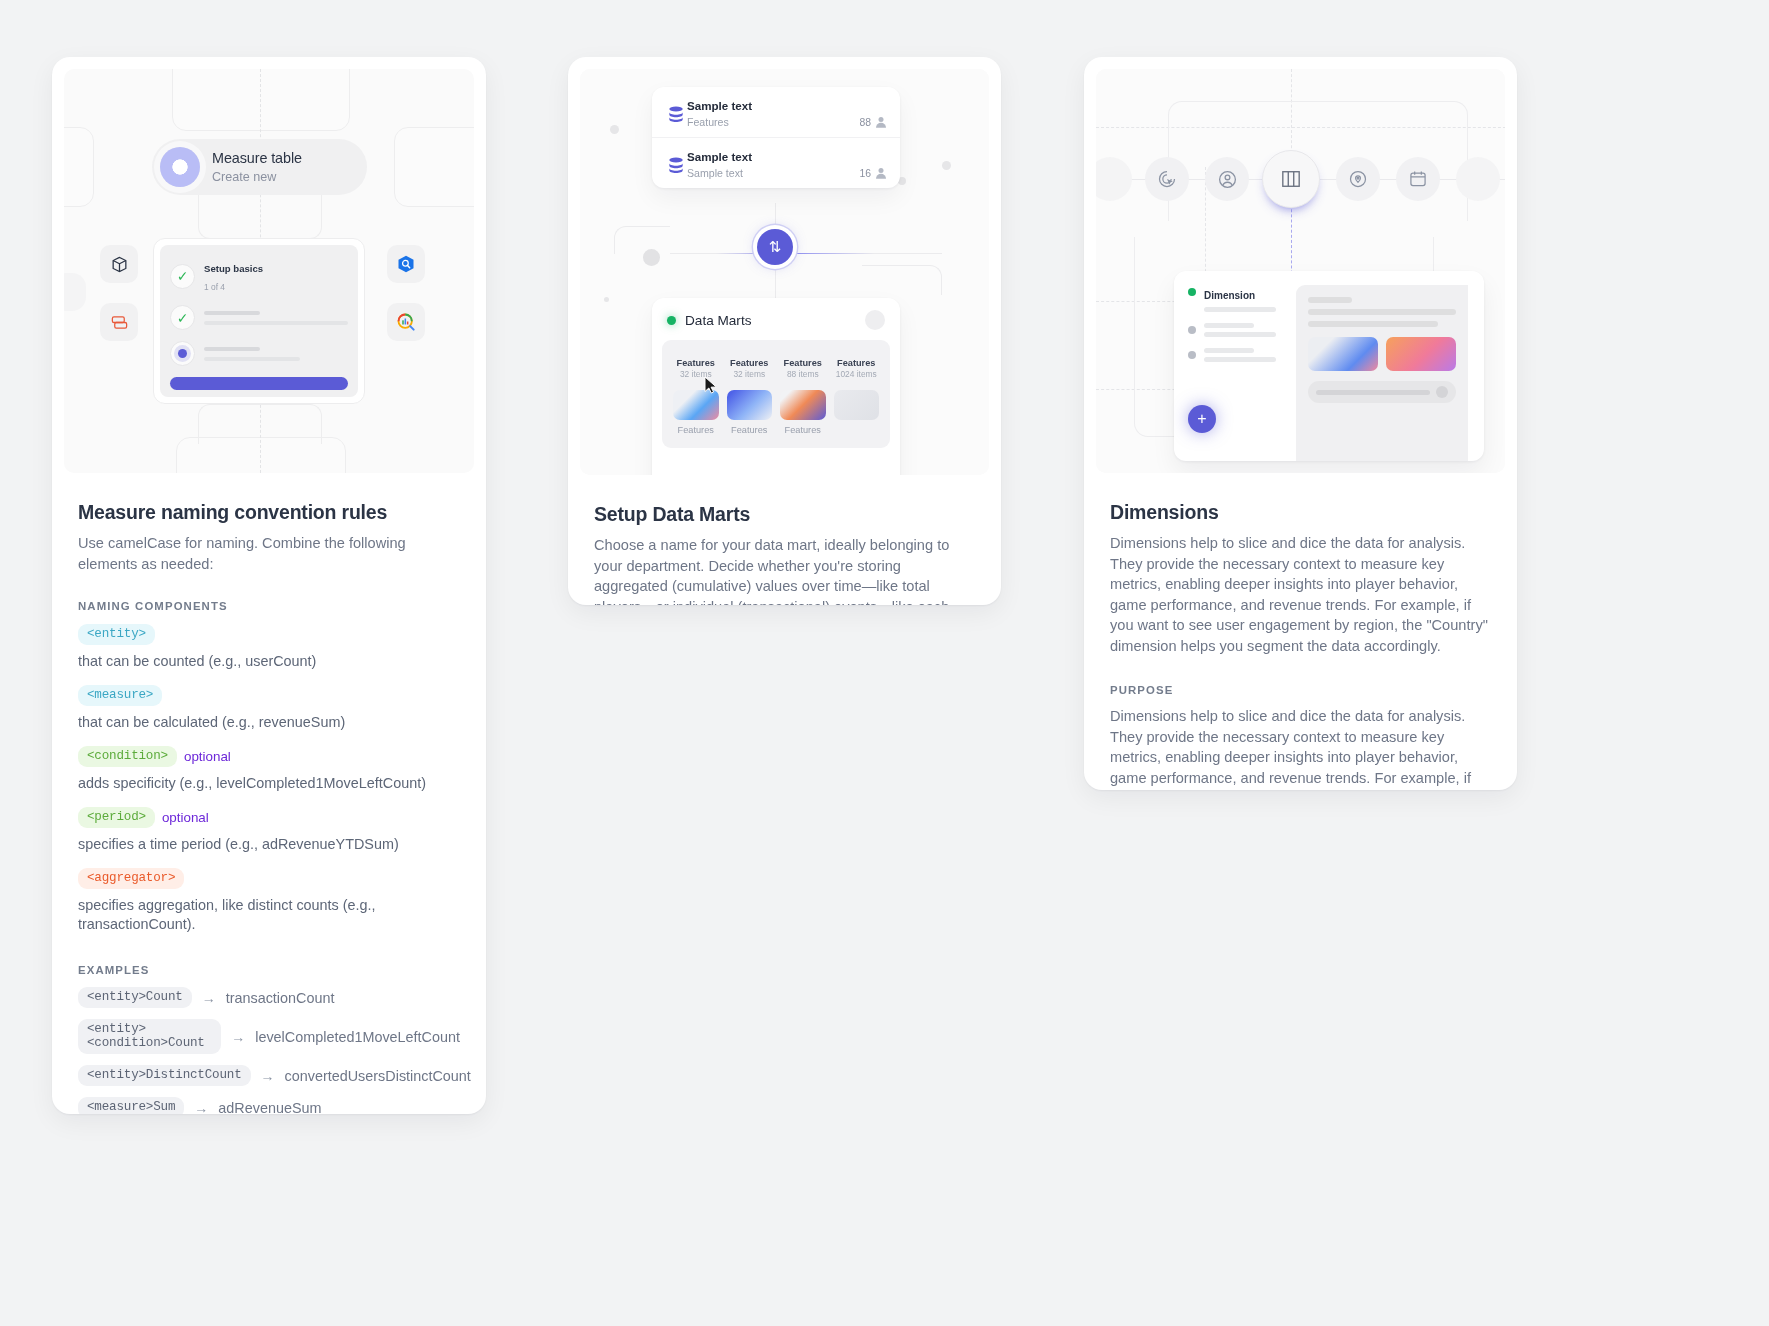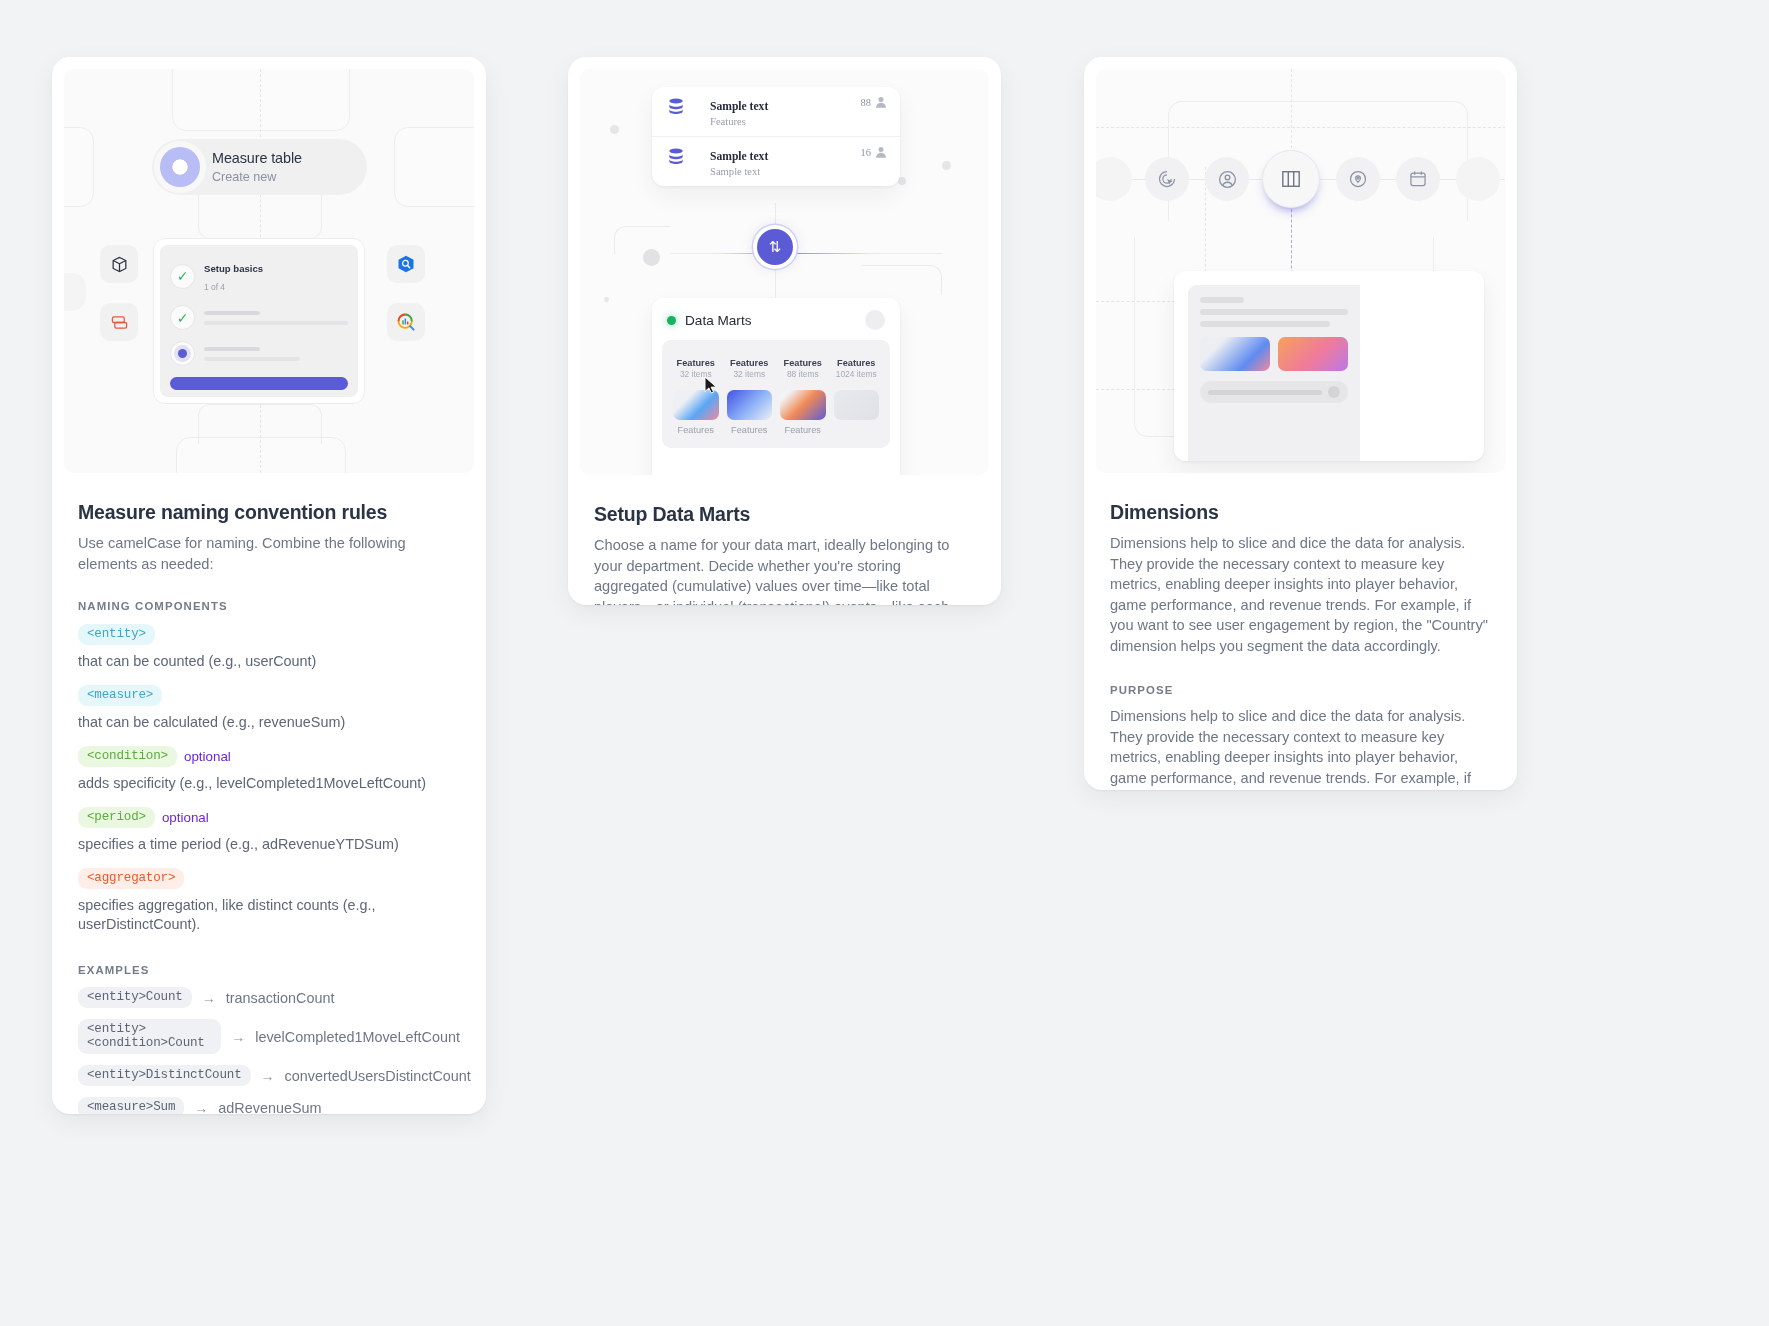--- a/index.html
+++ b/index.html
@@ -131,23 +131,22 @@
     position: absolute; border-radius: 14px; background: #f4f4f5;
   }
 
   
   .il2-wrap { position: absolute; inset: 0; background: #fbfbfb; }
   .il2-panel {
     position: absolute; background: #ffffff; border-radius: 12px;
     box-shadow: 0 1px 3px rgba(17,24,39,.06), 0 10px 24px rgba(17,24,39,.05);
   }
   .db-row {
-    display: flex; align-items: flex-start; gap: 24px; padding: 9px 14px;
+    display: flex; align-items: flex-end; gap: 1px; padding: 9px 14px;
     border-bottom: 1px solid #f1f1f3;
-    font-family: Liberation Serif, serif;
   }
   .db-row:last-child { border-bottom: none; }
   .db-title { font-size: 11.6px; font-weight: 700; color: #242b3a; }
   .db-sub { font-size: 10.6px; color: #9aa0ad; margin-top: 2px; }
   .db-count { margin-left: auto; font-size: 10.4px; color: #8b91a0; display:flex; align-items:center; gap:5px; }
   .sync-node {
     position: absolute; width: 36px; height: 36px; border-radius: 50%;
     background: #5b5bd6; color: #fff; display: flex; align-items: center; justify-content: center;
     font-size: 15px; box-shadow: 0 0 0 4px #ffffff, 0 0 0 5.4px #cfcff4, 0 0 14px rgba(91,91,214,.35);
   }
@@ -322,21 +321,21 @@
       <p class="card-desc">Use camelCase for naming. Combine the following elements as needed:</p>
 
       <div style="height:22px"></div>
       <span class="section-label">NAMING COMPONENTS</span>
 
       <div id="rules-container">
           <div class="rule-row"><span class="chip chip-blue">&lt;entity&gt;</span><div class="rule-text">that can be counted (e.g., userCount)</div></div>
           <div class="rule-row"><span class="chip chip-blue">&lt;measure&gt;</span><div class="rule-text">that can be calculated (e.g., revenueSum)</div></div>
           <div class="rule-row"><span class="chip chip-green">&lt;condition&gt;</span><span class="optional">optional</span><div class="rule-text">adds specificity (e.g., levelCompleted1MoveLeftCount)</div></div>
           <div class="rule-row"><span class="chip chip-green">&lt;period&gt;</span><span class="optional">optional</span><div class="rule-text">specifies a time period (e.g., adRevenueYTDSum)</div></div>
-          <div class="rule-row"><span class="chip chip-red">&lt;aggregator&gt;</span><div class="rule-text">specifies aggregation, like distinct counts (e.g., userDistinctCount).</div></div>
+          <div class="rule-row"><span class="chip chip-red">&lt;aggregator&gt;</span><div class="rule-text">specifies aggregation, like distinct counts (e.g., transactionCount).</div></div>
         </div>
 
       <span class="section-label" id="examples-label">EXAMPLES</span>
       <div id="examples-container">
           <div class="example-row">
             <span class="chip chip-grey">&lt;entity&gt;Count</span>
             <span class="arrow">→</span>
             <span class="example-out">transactionCount</span>
           </div>
           <div class="example-row">
@@ -500,20 +499,46 @@
         </div>
         <div class="node-circle" style="left:300px;top:88px;">
           <svg width="20" height="20" viewBox="0 0 24 24" fill="none" stroke="#8b93a3" stroke-width="1.5">
             <rect x="3.5" y="5" width="17" height="15" rx="2.5"></rect>
               <path d="M3.5 9.5h17M8 3v4M16 3v4"></path>
           </svg>
         </div>
         <div class="node-circle" style="left:360px;top:88px;background:#f4f4f5;"></div>
 
         <div class="dim-panel" style="left:78px;top:202px;width:310px;height:190px;">
+          <div style="width:96px;">
+            <div class="dim-list-row">
+              <span class="dim-dot green"></span>
+              <span style="flex:1">
+                <span class="dim-name">Dimension</span>
+                <span class="dim-bar" style="width:72px;display:block;"></span>
+              </span>
+            </div>
+            <div class="dim-list-row">
+              <span class="dim-dot grey"></span>
+              <span style="flex:1">
+                <span class="dim-bar" style="width:50px;display:block;margin-top:0;"></span>
+                <span class="dim-bar" style="width:72px;display:block;"></span>
+              </span>
+            </div>
+            <div class="dim-list-row">
+              <span class="dim-dot grey"></span>
+              <span style="flex:1">
+                <span class="dim-bar" style="width:50px;display:block;margin-top:0;"></span>
+                <span class="dim-bar" style="width:72px;display:block;"></span>
+              </span>
+            </div>
+            <div class="fab" style="left:14px;top:134px;">
+              <span>+</span>
+            </div>
+          </div>
           <div class="dim-right">
             <div class="dr-bar" style="width:44px;"></div>
             <div class="dr-bar" style="width:100%;"></div>
             <div class="dr-bar" style="width:88%;"></div>
             <div class="dr-thumbs">
               <span class="dr-thumb dr-a"></span>
               <span class="dr-thumb dr-b"></span>
             </div>
             <div class="dr-pill">
               <span class="pb"></span>

